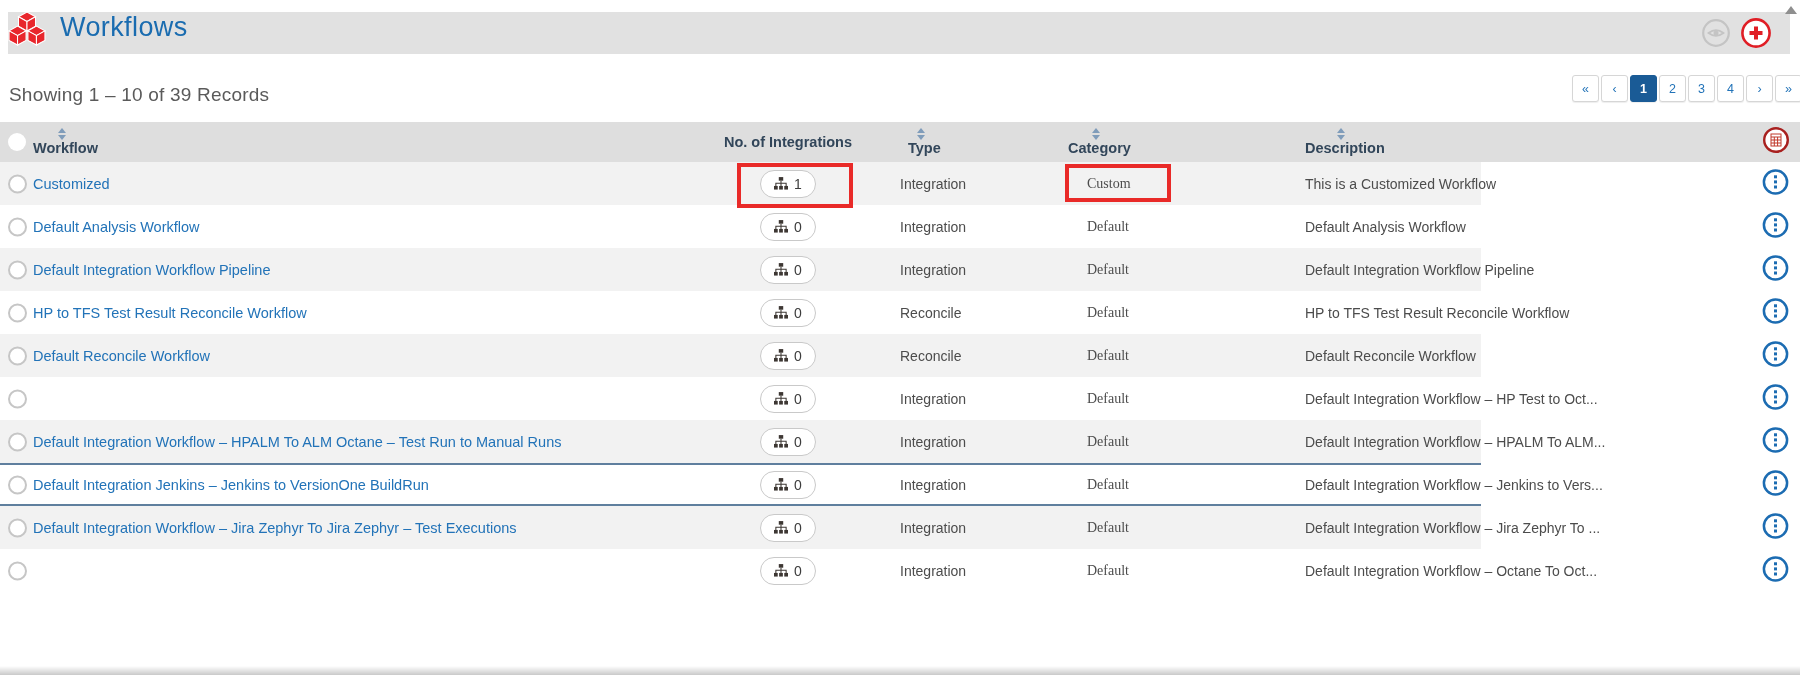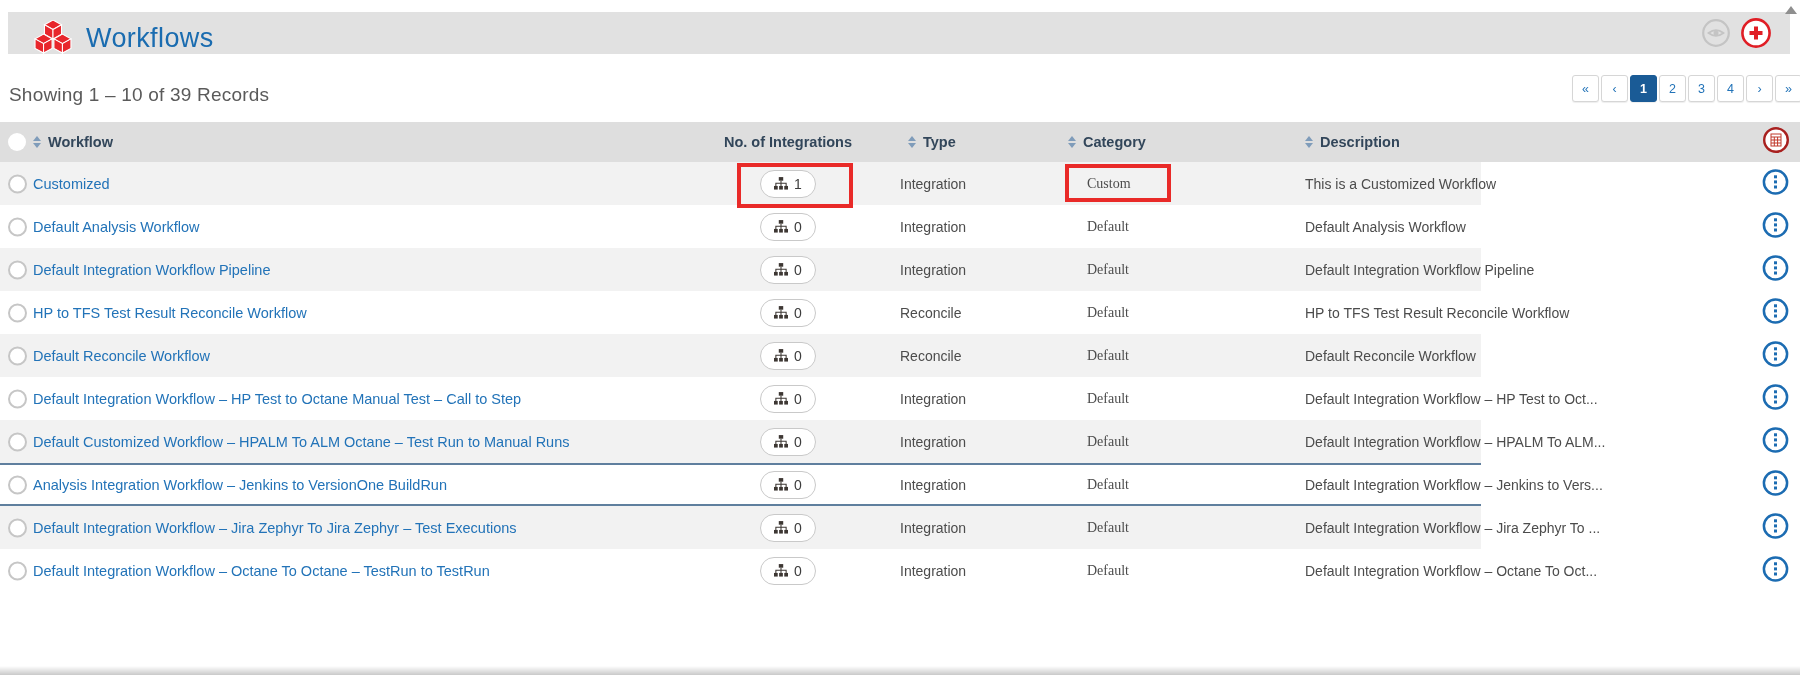--- a/index.html
+++ b/index.html
@@ -1,21 +1,21 @@
 <!DOCTYPE html>
 <html><head>
 <meta charset="utf-8">
 <style>
   html,body{margin:0;padding:0;background:#fff;}
   .screen{position:relative;width:1800px;height:675px;overflow:hidden;
           font-family:"Liberation Sans",sans-serif;background:#fff;}
 
   
   .app-header{position:absolute;left:8px;top:12px;width:1782px;height:42px;
-              background:#e1e1e1;display:flex;align-items:flex-end;padding-left:26px;box-sizing:border-box;}
+              background:#e1e1e1;display:flex;align-items:flex-start;box-sizing:border-box;}
   .logo{width:38px;height:34px;flex:0 0 auto;}
   .page-title{margin:0 0 0 14px;font-size:27px;font-weight:500;color:#1a6cb0;letter-spacing:.4px;}
   .hdr-actions{position:absolute;right:18px;top:0;height:100%;display:flex;align-items:center;gap:9px;}
   .icon-btn{display:flex;align-items:center;justify-content:center;cursor:pointer;background:transparent;border:0;padding:0;}
 
   
   .scroll-up{position:absolute;right:3px;top:6px;width:0;height:0;
              border-left:6px solid transparent;border-right:6px solid transparent;
              border-bottom:8px solid #8f8f8f;}
 
@@ -23,21 +23,21 @@
   .showing{position:absolute;left:9px;top:84px;font-size:19px;color:#5a5a5a;letter-spacing:.2px;}
   .pagination{position:absolute;left:1572px;top:75px;display:flex;gap:2px;}
   .pg-btn{width:25px;height:25px;background:#fff;border:1px solid #d6d6d6;border-radius:3px;
           display:flex;align-items:center;justify-content:center;font-size:12.5px;color:#2273b8;
           box-shadow:0 1px 1px rgba(0,0,0,.07);cursor:pointer;}
   .pg-btn.active{background:#1a5b96;color:#fff;border-color:#1a5b96;font-weight:bold;}
 
   
   .thead{position:absolute;left:0;top:122px;width:1800px;height:40px;background:#dedede;}
   .thead .hcell{position:absolute;top:50%;transform:translateY(-50%);display:flex;align-items:center;
-                font-size:14.5px;font-weight:bold;color:#32465a;cursor:pointer;}
+                font-size:14.5px;font-weight:bold;color:#32465a;cursor:pointer;flex-direction:column;}
   .sel-circle{position:absolute;left:8px;top:50%;transform:translateY(-50%);
               width:18px;height:18px;border-radius:50%;background:#fff;}
   .sort{display:inline-flex;flex-direction:column;gap:2px;margin-right:7px;}
   .sort i{display:block;width:0;height:0;border-left:4px solid transparent;border-right:4px solid transparent;}
   .sort .up{border-bottom:5px solid #7f9cba;}
   .sort .dn{border-top:5px solid #7f9cba;}
 
   .tbody{position:absolute;left:0;top:162px;width:1481px;}
   .trow{position:relative;width:100%;height:43px;box-sizing:border-box;}
   .trow.odd{background:#f2f2f2;}
@@ -319,21 +319,20 @@
         <g fill="#1c6cb2">
           <rect x="12" y="6.8" width="3" height="3"></rect>
           <rect x="12" y="11.9" width="3" height="3"></rect>
           <rect x="12" y="17" width="3" height="3"></rect>
         </g>
       </svg>
     </span>
   </div>
       <div class="trow even">
     <span class="radio"></span>
-    <a class="wf-name">Default Integration Workflow – HP Test to Octane Manual Test – Call to Step</a>
     <span class="badge-wrap">
       <span class="badge">
         <svg width="14" height="13" viewBox="0 0 12 11">
           <g fill="#3d3733">
             <rect x="4.1" y="0" width="3.8" height="3.1"></rect>
             <rect x="0" y="7.6" width="3.2" height="3.1"></rect>
             <rect x="4.4" y="7.6" width="3.2" height="3.1"></rect>
             <rect x="8.8" y="7.6" width="3.2" height="3.1"></rect>
           </g>
           <path d="M6 3.1 V5.3 M1.6 7.6 V5.3 H10.4 V7.6 M6 5.3 V7.6" stroke="#3d3733" stroke-width="0.9" fill="none"></path>
@@ -350,21 +349,21 @@
         <g fill="#1c6cb2">
           <rect x="12" y="6.8" width="3" height="3"></rect>
           <rect x="12" y="11.9" width="3" height="3"></rect>
           <rect x="12" y="17" width="3" height="3"></rect>
         </g>
       </svg>
     </span>
   </div>
       <div class="trow odd">
     <span class="radio"></span>
-    <a class="wf-name">Default Customized Workflow – HPALM To ALM Octane – Test Run to Manual Runs</a>
+    <a class="wf-name">Default Integration Workflow – HPALM To ALM Octane – Test Run to Manual Runs</a>
     <span class="badge-wrap">
       <span class="badge">
         <svg width="14" height="13" viewBox="0 0 12 11">
           <g fill="#3d3733">
             <rect x="4.1" y="0" width="3.8" height="3.1"></rect>
             <rect x="0" y="7.6" width="3.2" height="3.1"></rect>
             <rect x="4.4" y="7.6" width="3.2" height="3.1"></rect>
             <rect x="8.8" y="7.6" width="3.2" height="3.1"></rect>
           </g>
           <path d="M6 3.1 V5.3 M1.6 7.6 V5.3 H10.4 V7.6 M6 5.3 V7.6" stroke="#3d3733" stroke-width="0.9" fill="none"></path>
@@ -381,21 +380,21 @@
         <g fill="#1c6cb2">
           <rect x="12" y="6.8" width="3" height="3"></rect>
           <rect x="12" y="11.9" width="3" height="3"></rect>
           <rect x="12" y="17" width="3" height="3"></rect>
         </g>
       </svg>
     </span>
   </div>
       <div class="trow even hover">
     <span class="radio"></span>
-    <a class="wf-name">Analysis Integration Workflow – Jenkins to VersionOne BuildRun</a>
+    <a class="wf-name">Default Integration Jenkins – Jenkins to VersionOne BuildRun</a>
     <span class="badge-wrap">
       <span class="badge">
         <svg width="14" height="13" viewBox="0 0 12 11">
           <g fill="#3d3733">
             <rect x="4.1" y="0" width="3.8" height="3.1"></rect>
             <rect x="0" y="7.6" width="3.2" height="3.1"></rect>
             <rect x="4.4" y="7.6" width="3.2" height="3.1"></rect>
             <rect x="8.8" y="7.6" width="3.2" height="3.1"></rect>
           </g>
           <path d="M6 3.1 V5.3 M1.6 7.6 V5.3 H10.4 V7.6 M6 5.3 V7.6" stroke="#3d3733" stroke-width="0.9" fill="none"></path>
@@ -443,21 +442,20 @@
         <g fill="#1c6cb2">
           <rect x="12" y="6.8" width="3" height="3"></rect>
           <rect x="12" y="11.9" width="3" height="3"></rect>
           <rect x="12" y="17" width="3" height="3"></rect>
         </g>
       </svg>
     </span>
   </div>
       <div class="trow even">
     <span class="radio"></span>
-    <a class="wf-name">Default Integration Workflow – Octane To Octane – TestRun to TestRun</a>
     <span class="badge-wrap">
       <span class="badge">
         <svg width="14" height="13" viewBox="0 0 12 11">
           <g fill="#3d3733">
             <rect x="4.1" y="0" width="3.8" height="3.1"></rect>
             <rect x="0" y="7.6" width="3.2" height="3.1"></rect>
             <rect x="4.4" y="7.6" width="3.2" height="3.1"></rect>
             <rect x="8.8" y="7.6" width="3.2" height="3.1"></rect>
           </g>
           <path d="M6 3.1 V5.3 M1.6 7.6 V5.3 H10.4 V7.6 M6 5.3 V7.6" stroke="#3d3733" stroke-width="0.9" fill="none"></path>

